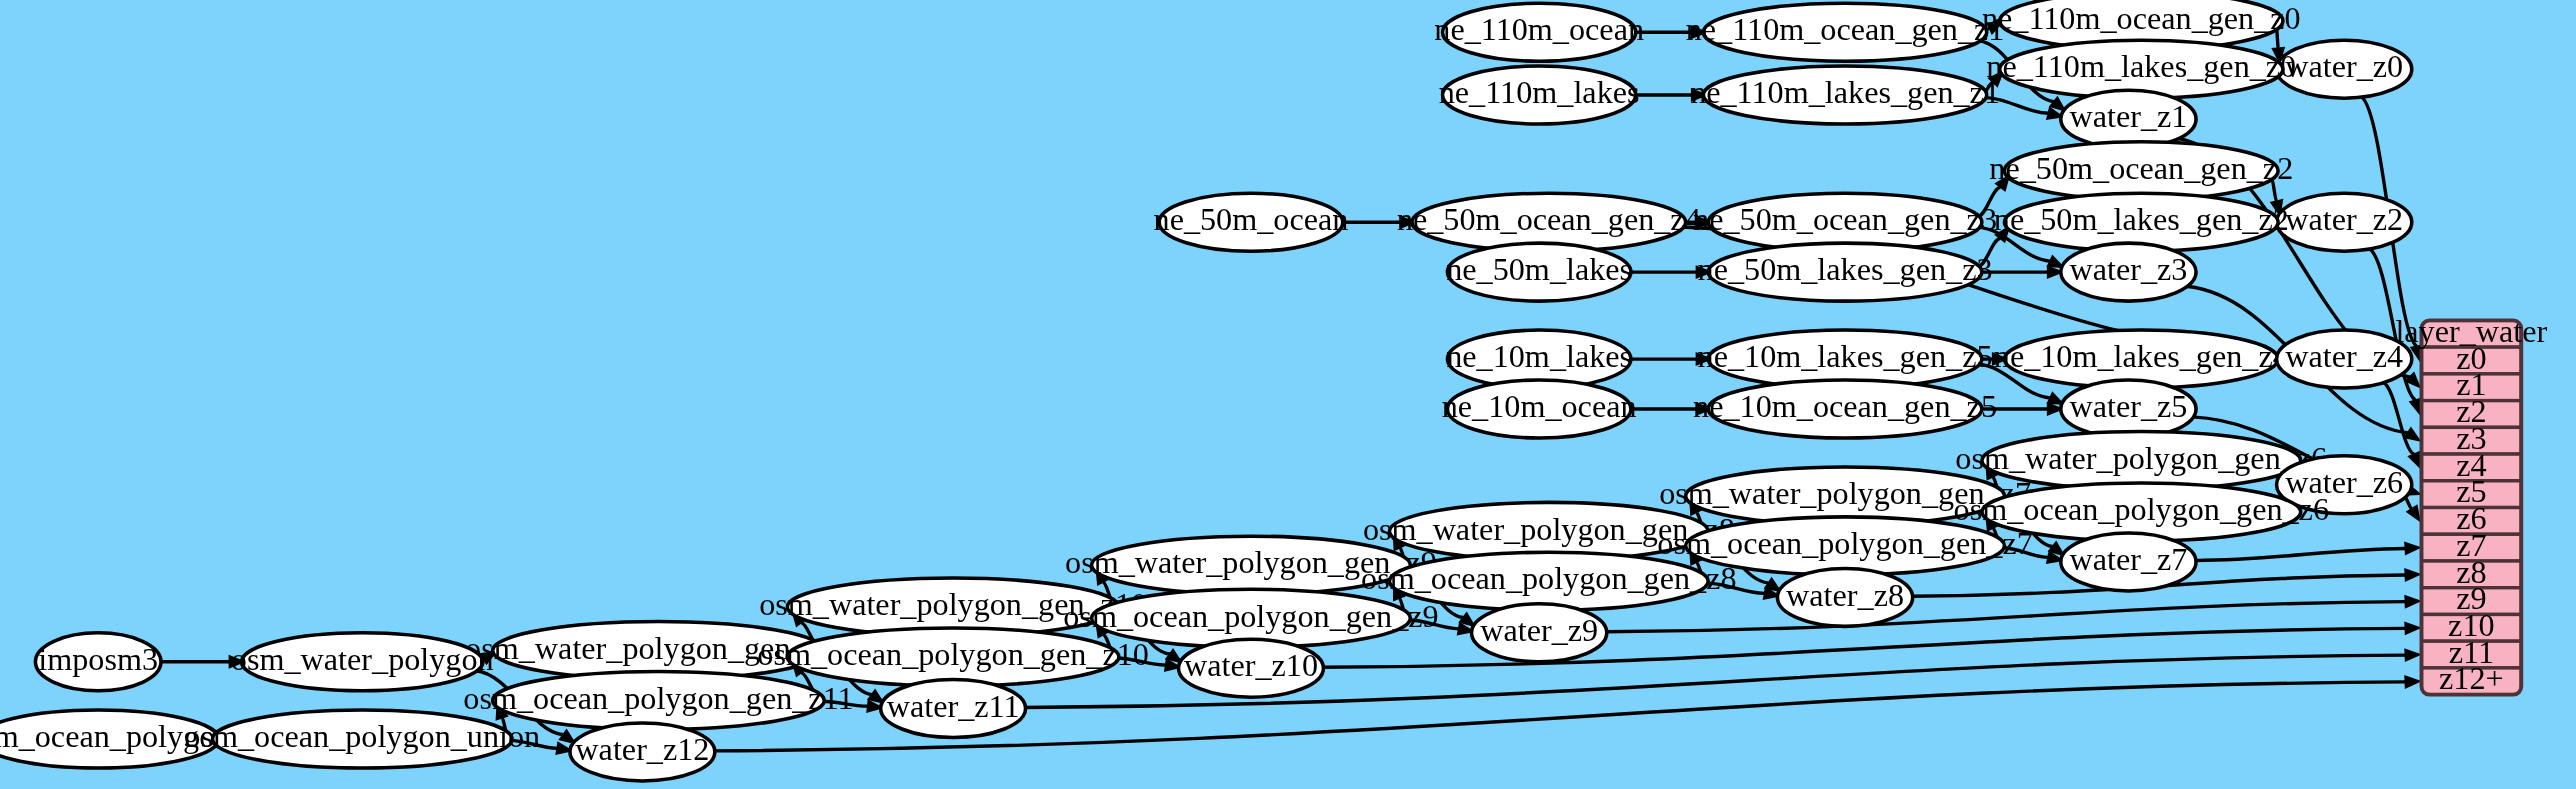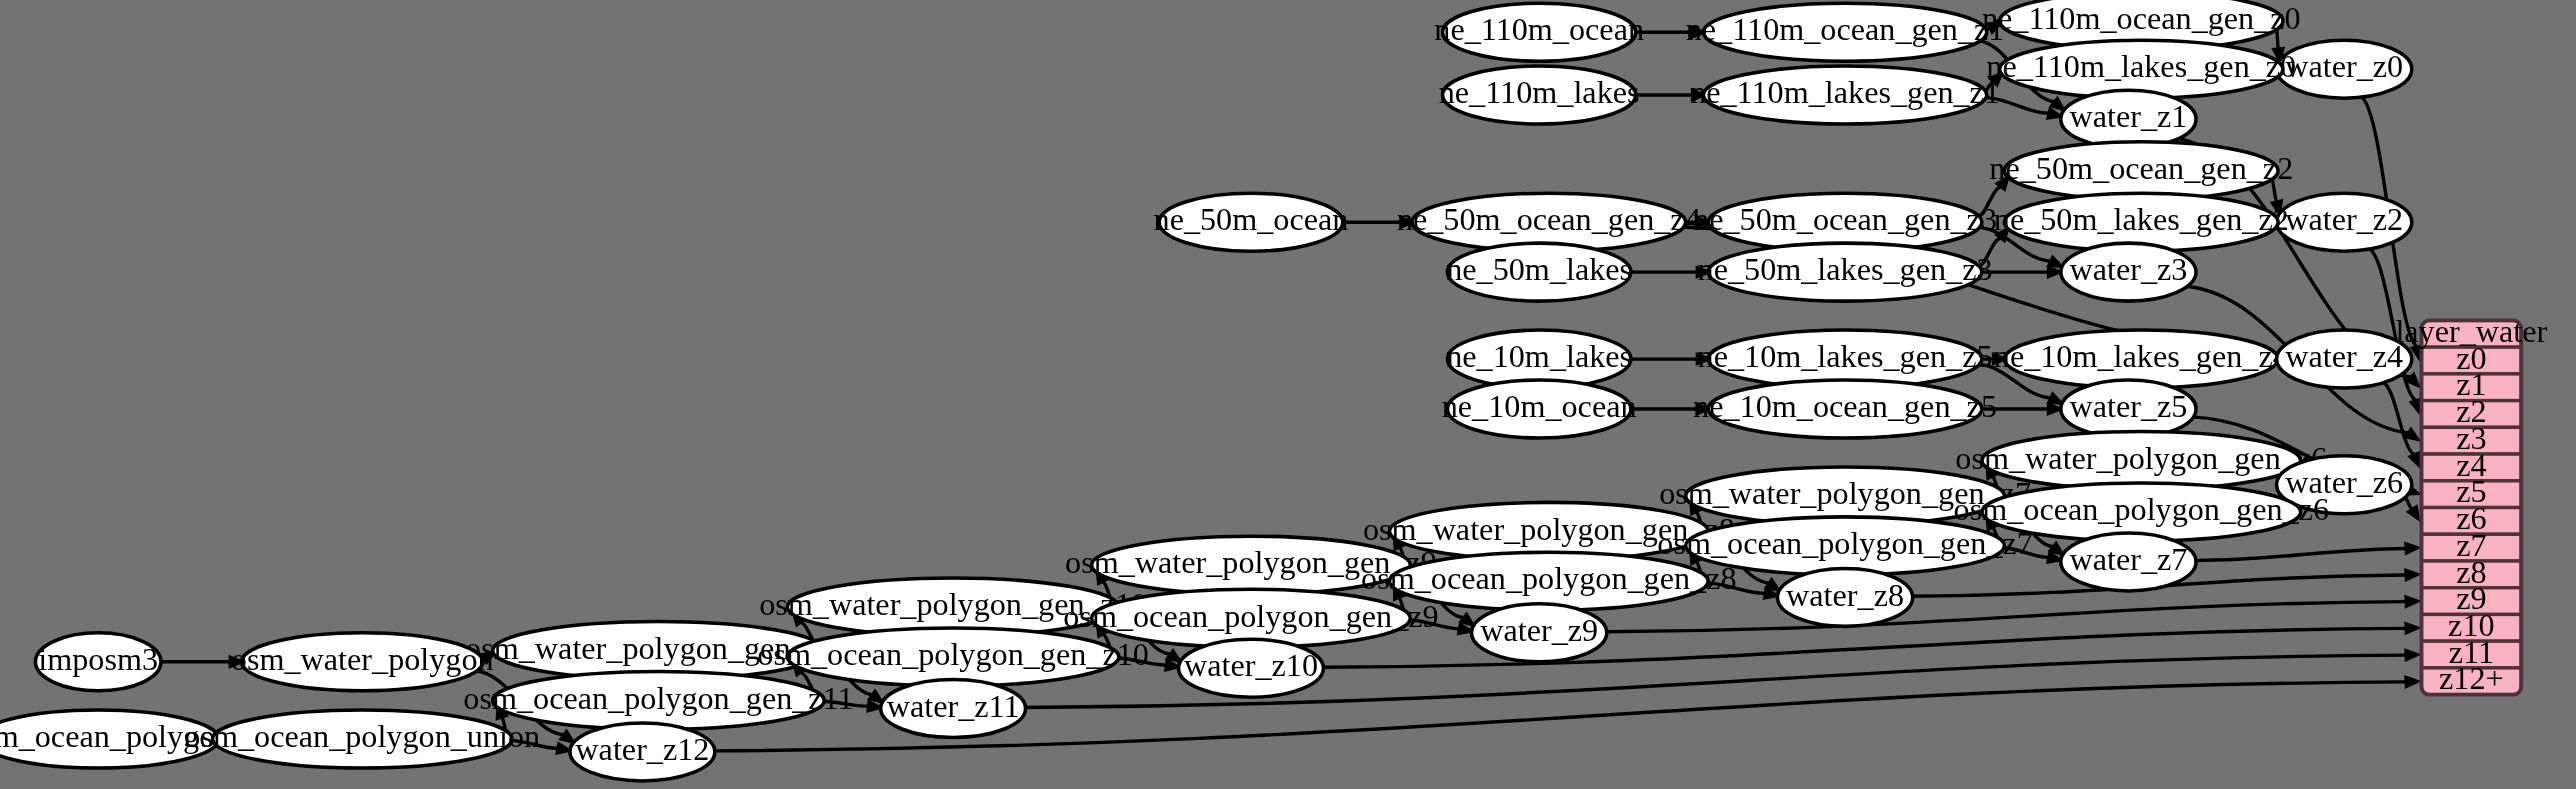--- a/index.html
+++ b/index.html
@@ -4,21 +4,21 @@
 <style>
   html, body {
     margin: 0;
     padding: 0;
     background: #ffffff;
   }
   #graph-root {
     position: relative;
     width: 2576px;
     height: 789px;
-    background: #737373;
+    background: #7dd3fc;
     font-family: "Liberation Serif", "DejaVu Serif", serif;
     overflow: hidden;
   }
   svg.graph-canvas {
     position: absolute;
     left: 0;
     top: 0;
     width: 2576px;
     height: 789px;
     display: block;

